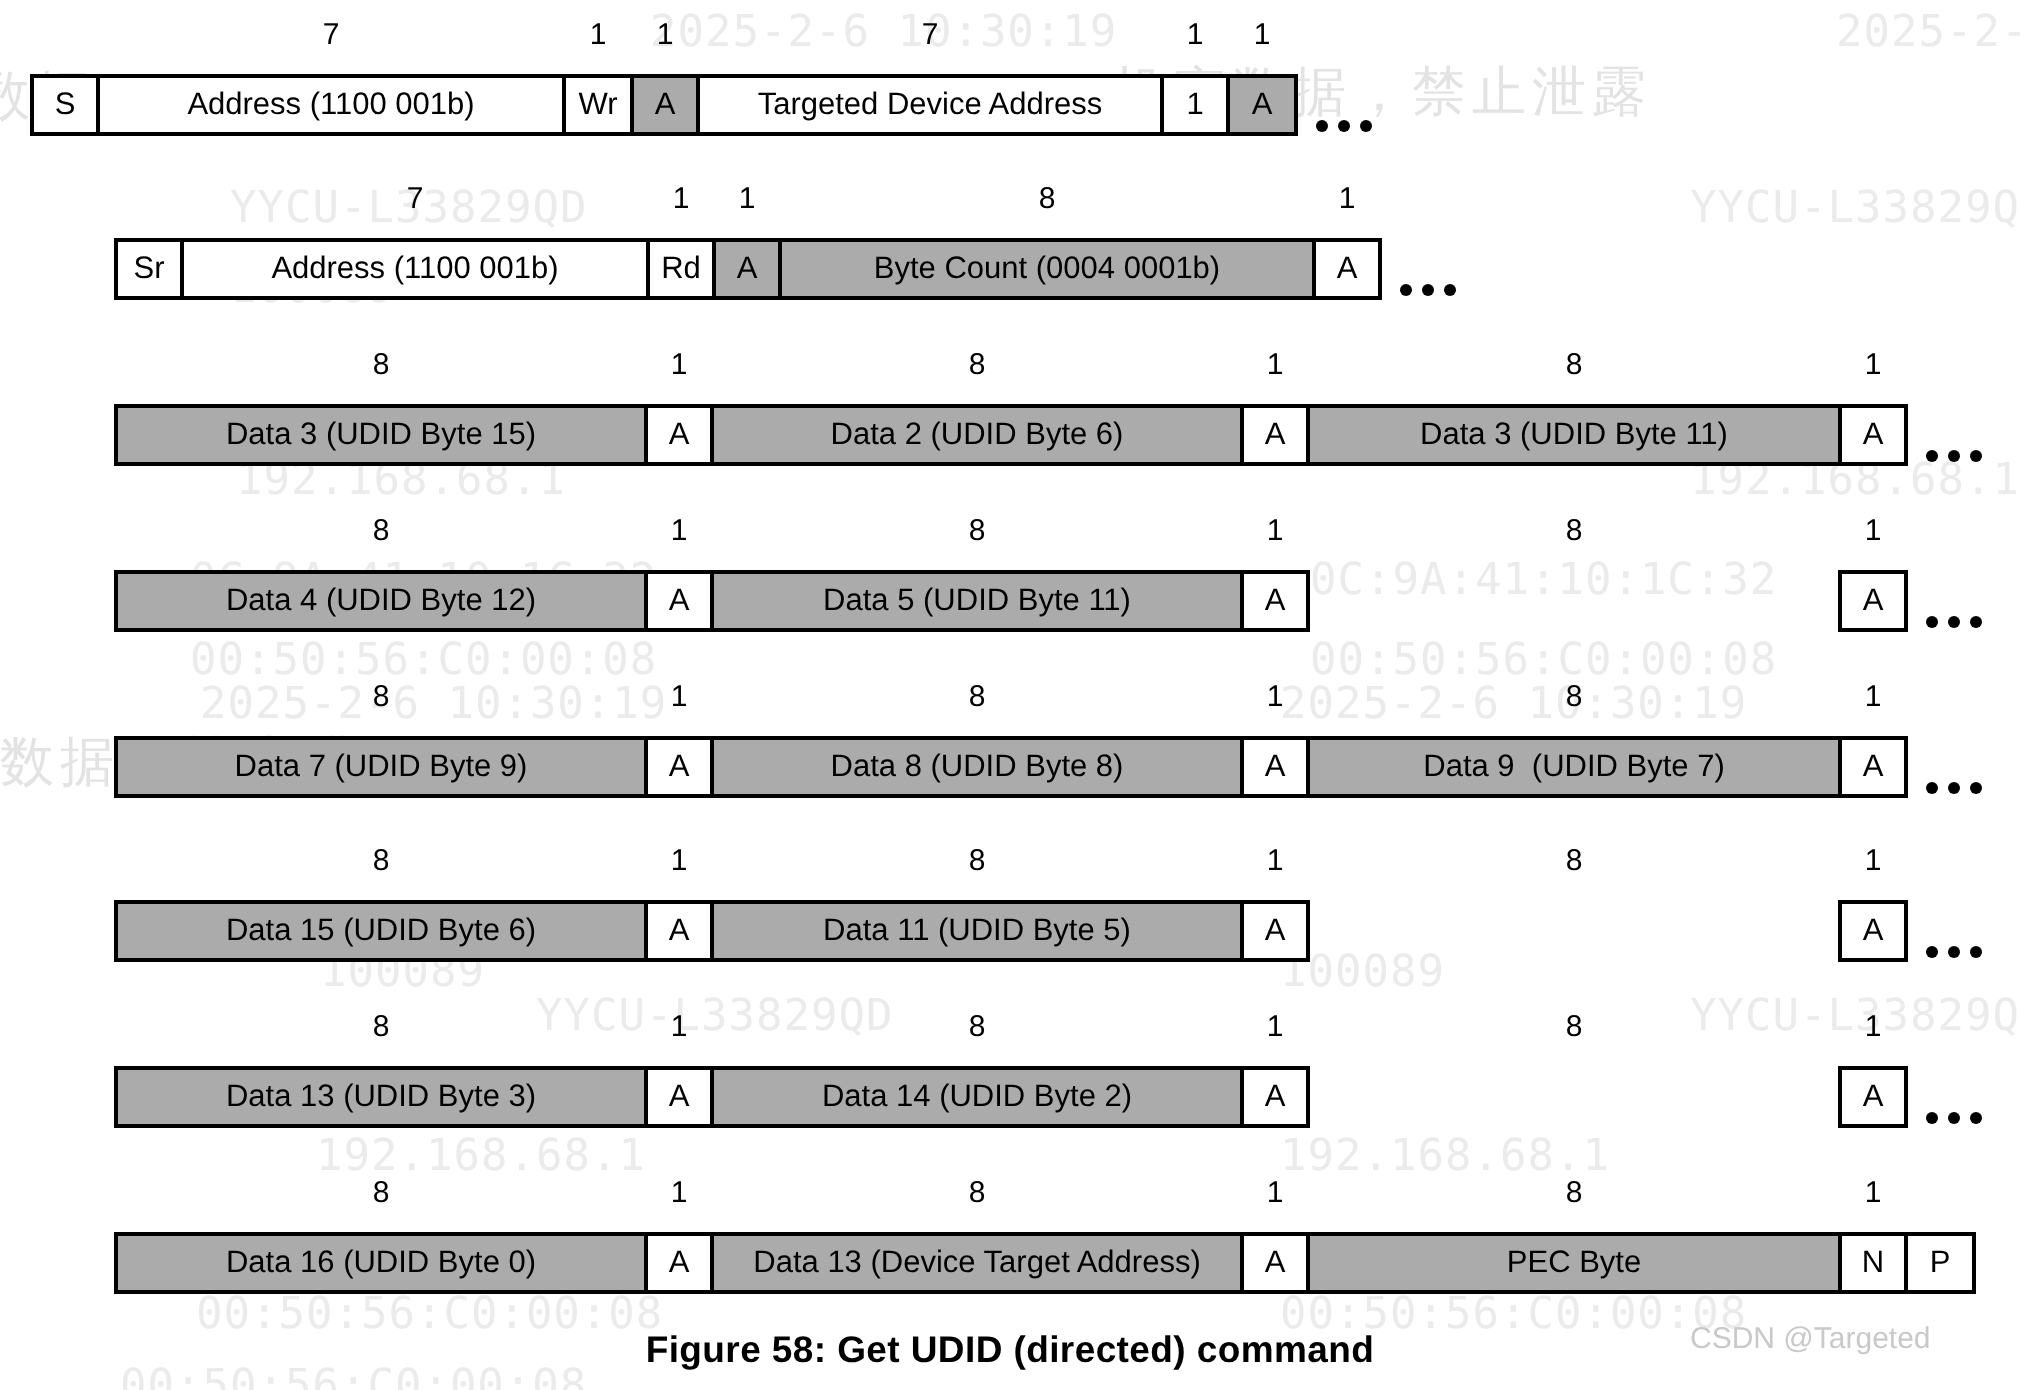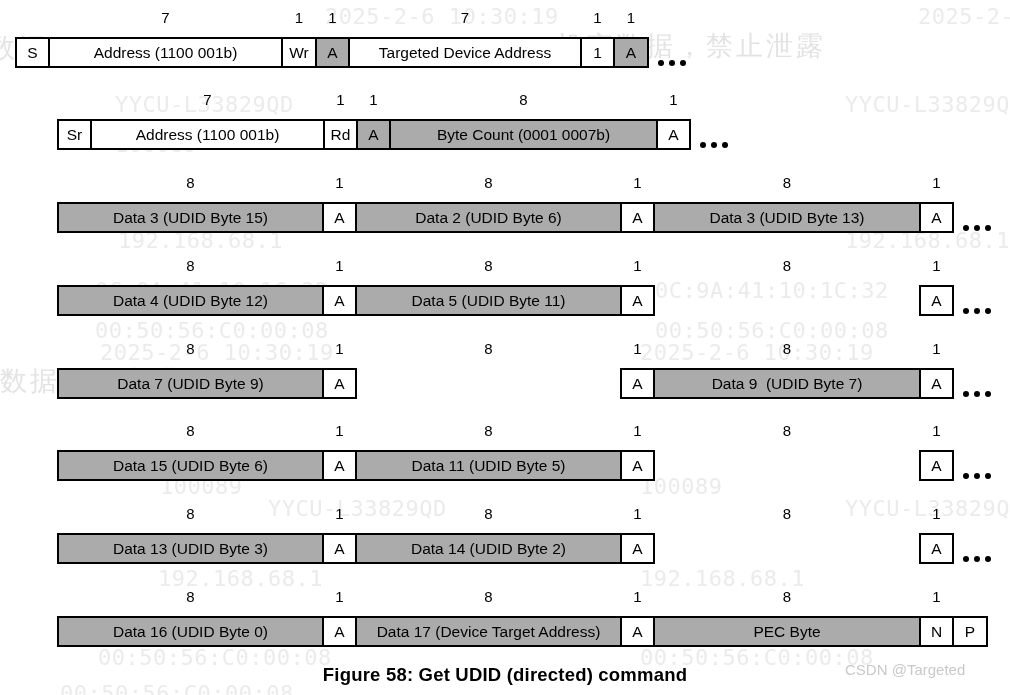--- a/index.html
+++ b/index.html
@@ -117,21 +117,21 @@
       <div class="cell" style="width: 35px;">
         <div class="bits">1</div>
         <div class="box">Rd</div>
       </div>
       <div class="cell" style="width: 35px;">
         <div class="bits">1</div>
         <div class="box gray">A</div>
       </div>
       <div class="cell" style="width: 269px;">
         <div class="bits">8</div>
-        <div class="box gray">Byte Count (0001 0007b)</div>
+        <div class="box gray">Byte Count (0004 0001b)</div>
       </div>
       <div class="cell" style="width: 35px;">
         <div class="bits">1</div>
         <div class="box">A</div>
       </div>
       <div class="dots">
         <i></i>
         <i></i>
         <i></i>
       </div>
@@ -148,21 +148,21 @@
       <div class="cell" style="width: 267px;">
         <div class="bits">8</div>
         <div class="box gray">Data 2 (UDID Byte 6)</div>
       </div>
       <div class="cell" style="width: 35px;">
         <div class="bits">1</div>
         <div class="box">A</div>
       </div>
       <div class="cell" style="width: 268px;">
         <div class="bits">8</div>
-        <div class="box gray">Data 3 (UDID Byte 13)</div>
+        <div class="box gray">Data 3 (UDID Byte 11)</div>
       </div>
       <div class="cell" style="width: 35px;">
         <div class="bits">1</div>
         <div class="box">A</div>
       </div>
       <div class="dots">
         <i></i>
         <i></i>
         <i></i>
       </div>
@@ -201,20 +201,21 @@
       <div class="cell" style="width: 267px;">
         <div class="bits">8</div>
         <div class="box gray">Data 7 (UDID Byte 9)</div>
       </div>
       <div class="cell" style="width: 35px;">
         <div class="bits">1</div>
         <div class="box">A</div>
       </div>
       <div class="cell" style="width: 267px;">
         <div class="bits">8</div>
+        <div class="box gray">Data 8 (UDID Byte 8)</div>
       </div>
       <div class="cell" style="width: 35px;">
         <div class="bits">1</div>
         <div class="box">A</div>
       </div>
       <div class="cell" style="width: 268px;">
         <div class="bits">8</div>
         <div class="box gray">Data 9  (UDID Byte 7)</div>
       </div>
       <div class="cell" style="width: 35px;">
@@ -291,21 +292,21 @@
       <div class="cell" style="width: 267px;">
         <div class="bits">8</div>
         <div class="box gray">Data 16 (UDID Byte 0)</div>
       </div>
       <div class="cell" style="width: 35px;">
         <div class="bits">1</div>
         <div class="box">A</div>
       </div>
       <div class="cell" style="width: 267px;">
         <div class="bits">8</div>
-        <div class="box gray">Data 17 (Device Target Address)</div>
+        <div class="box gray">Data 13 (Device Target Address)</div>
       </div>
       <div class="cell" style="width: 35px;">
         <div class="bits">1</div>
         <div class="box">A</div>
       </div>
       <div class="cell" style="width: 268px;">
         <div class="bits">8</div>
         <div class="box gray">PEC Byte</div>
       </div>
       <div class="cell" style="width: 35px;">

